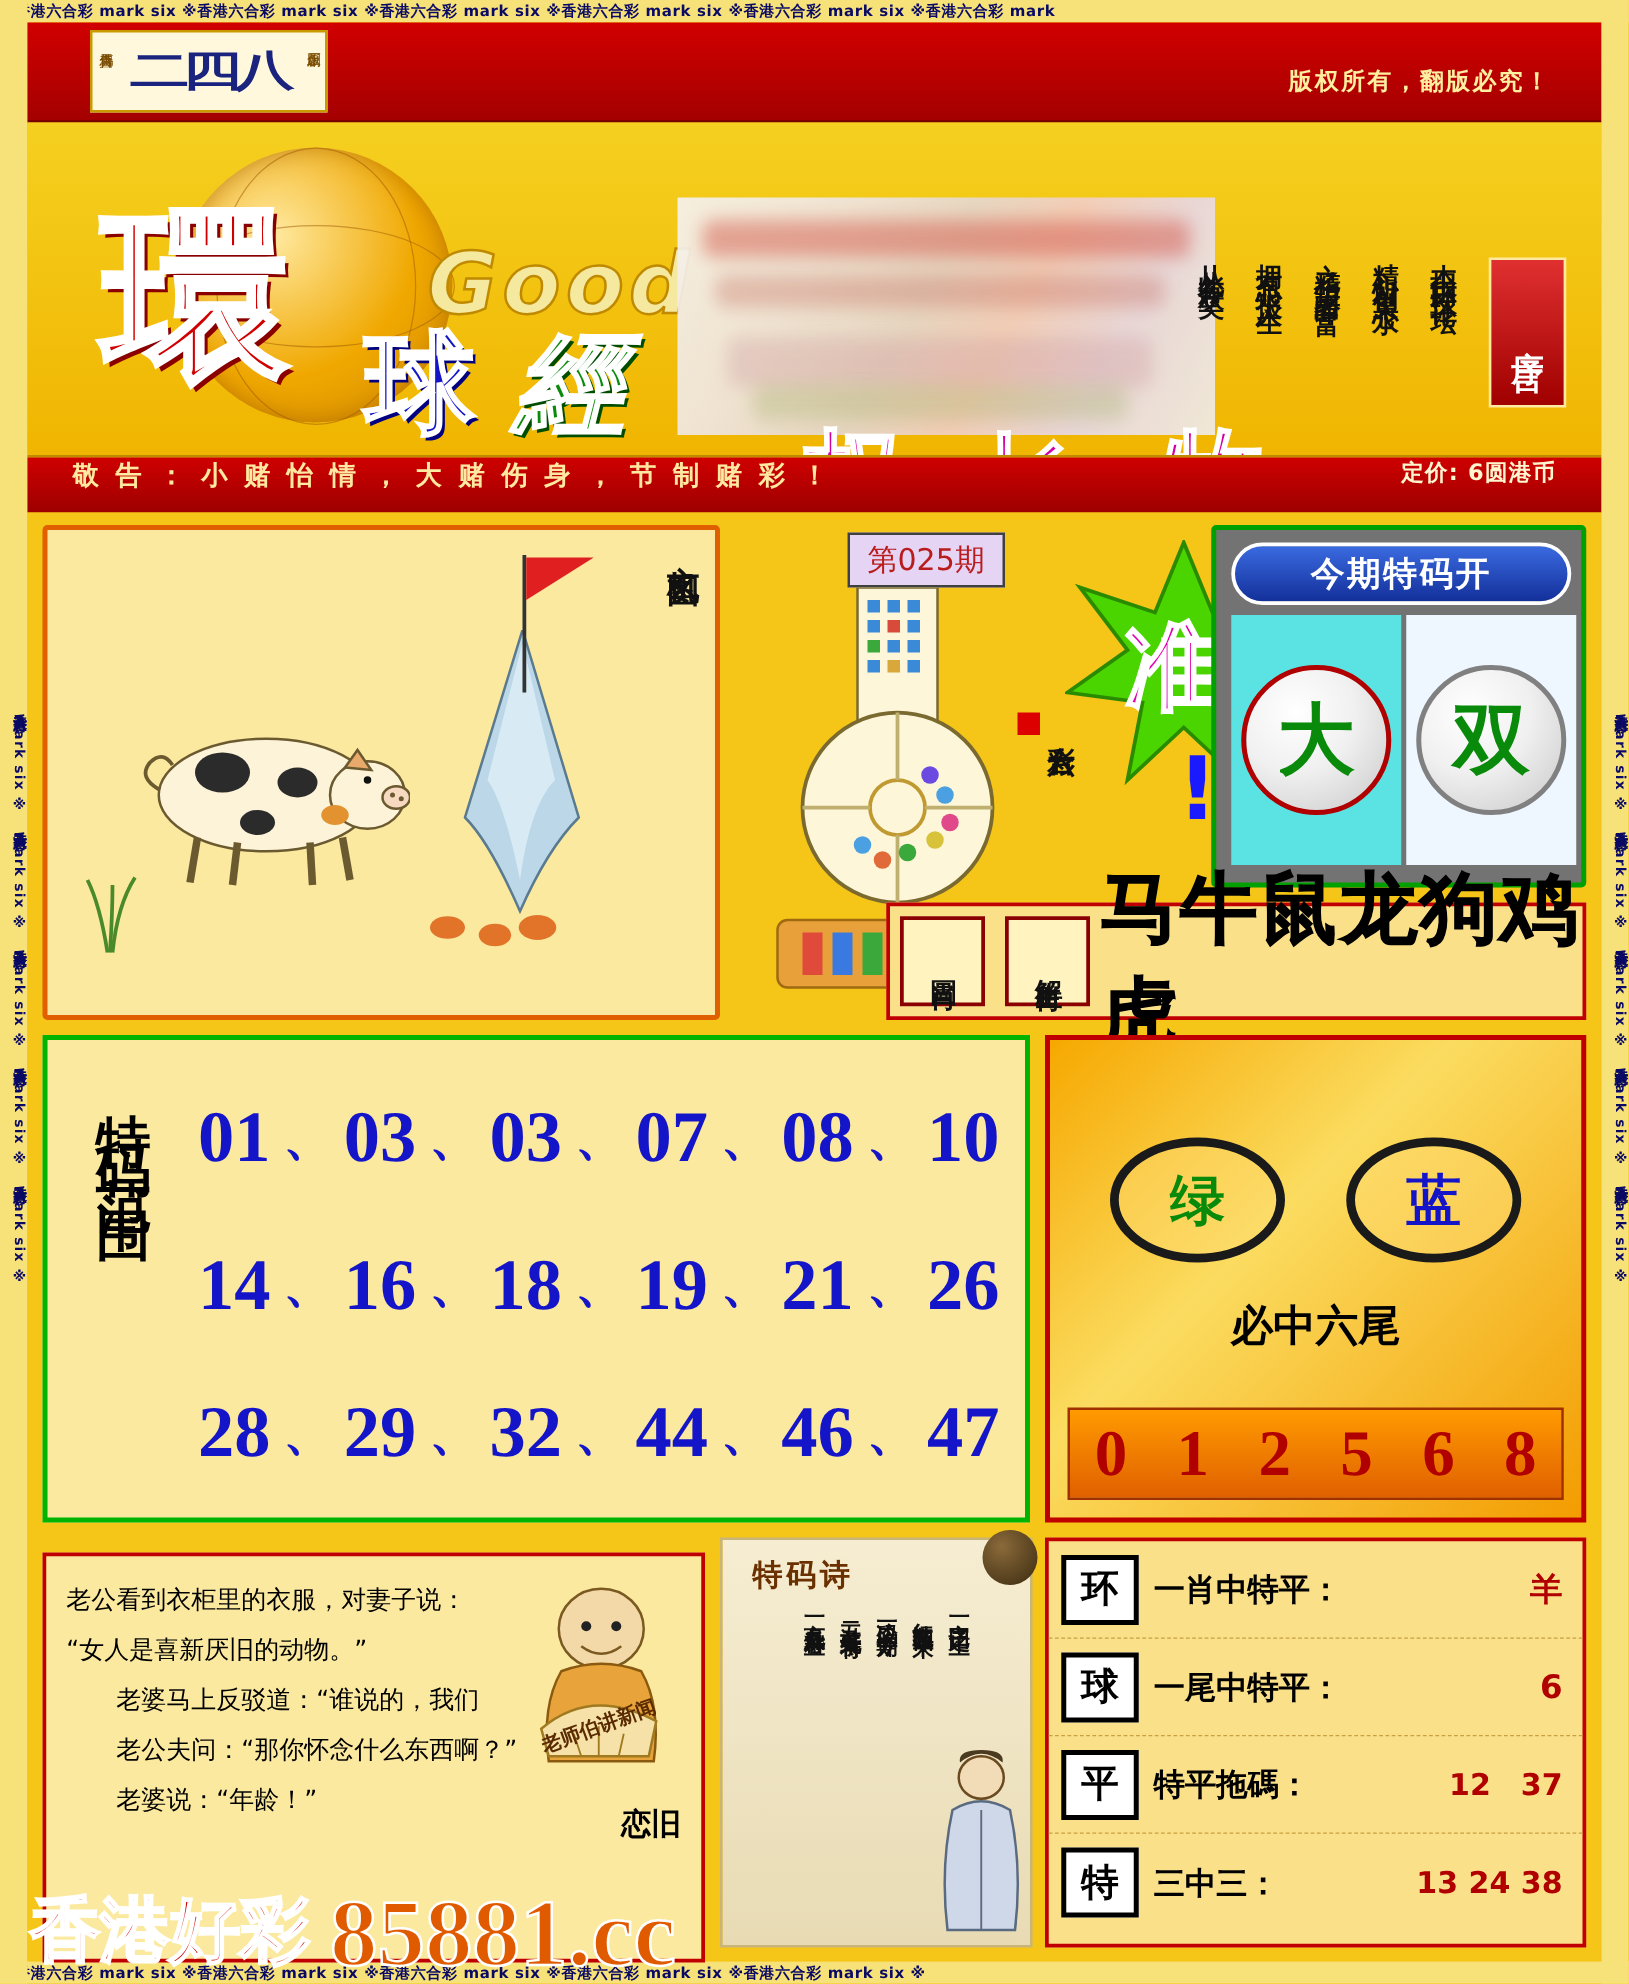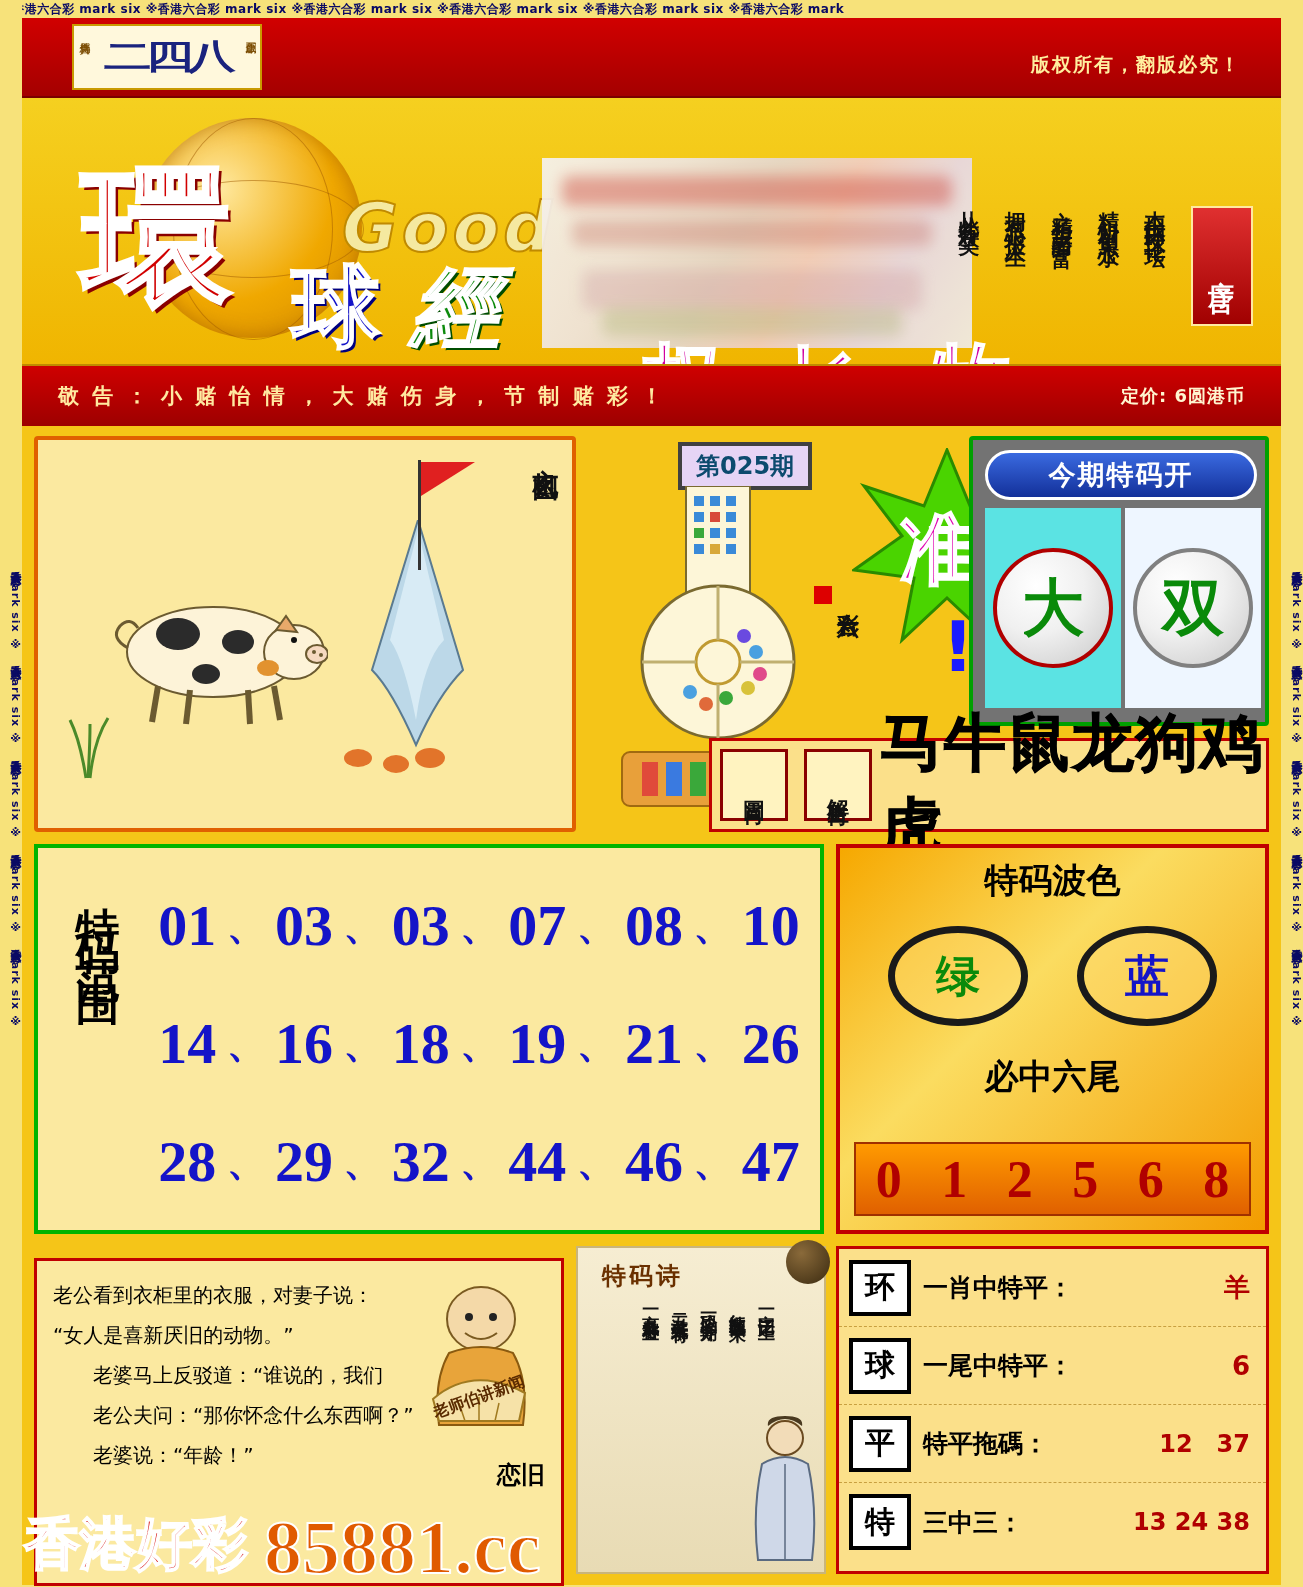--- a/index.html
+++ b/index.html
@@ -134,23 +134,23 @@
     width:62px; height:120px;
     background:linear-gradient(#e03030,#a00000);
     border:2px solid #ffe9a0;
     color:#fff; font-size:26px; font-weight:bold;
     writing-mode:vertical-rl;
     display:flex; align-items:center; justify-content:center;
     letter-spacing:6px;
   }
 
   .hdr-notice {
-    position:relative; width:1259px; height:60px;
+    position:relative; width:1259px; height:44px;
     background:linear-gradient(#cf0000,#9d0000);
-    display:flex; align-items:center; justify-content:space-between;
+    display:flex; align-items:flex-start; justify-content:space-between;
     padding:0 36px;
     color:#ffe9a0; font-size:21px; font-weight:bold; letter-spacing:3px;gap:20px;
   }
   .hdr-notice .price { font-size:18px; letter-spacing:1px; color:#fff6d0;}
 
   
   .content { position:relative; width:1259px; height:1159px; background:#f5c518; }
 
   
   .xuanji {
@@ -166,22 +166,22 @@
   .pig { position:absolute; left:60px; top:150px; width:230px; height:140px; }
   .hill { position:absolute; left:320px; top:80px; width:120px; height:230px; }
   .flagpole { position:absolute; left:380px; top:20px; width:3px; height:110px; background:#333;}
   .flag { position:absolute; left:383px; top:22px; width:0; height:0;
           border-top:34px solid #e02020; border-right:54px solid transparent; }
 
   
   .midtop { position:absolute; left:566px; top:10px; width:280px; height:396px; }
   .issue {
     position:absolute; left:90px; top:6px;
-    background:#e6d4f5; border:4px solid #404040;
-    padding:4px 14px; font-size:24px; font-weight:bold; color:#0c4a6e;
+    background:#e6d4f5; border:2px solid #404040;
+    padding:4px 14px; font-size:24px; font-weight:normal; color:#b91c1c;
   }
   .wheel { position:absolute; left:10px; top:50px; width:250px; height:330px;}
   .liuhe {
     position:absolute; right:6px; top:160px;
     writing-mode:vertical-rl; font-size:22px; font-weight:bold; color:#111;
     line-height:1.3;
   }
   .redsq { position:absolute; right:36px; top:150px; width:18px; height:18px; background:#d00; }
 
   .star {
@@ -574,21 +574,20 @@
           <span class="n">44</span>
             <span class="sep">、</span>
           <span class="n">46</span>
             <span class="sep">、</span>
           <span class="n">47</span>
         </div>
       </div>
     </div>
 
     <div class="bose">
-      <div class="t1">特码波色</div>
       <div class="circ l">绿</div>
       <div class="circ r">蓝</div>
       <div class="t2">必中六尾</div>
       <div class="tails">
         <span>0</span>
         <span>1</span>
         <span>2</span>
         <span>5</span>
         <span>6</span>
         <span>8</span>

